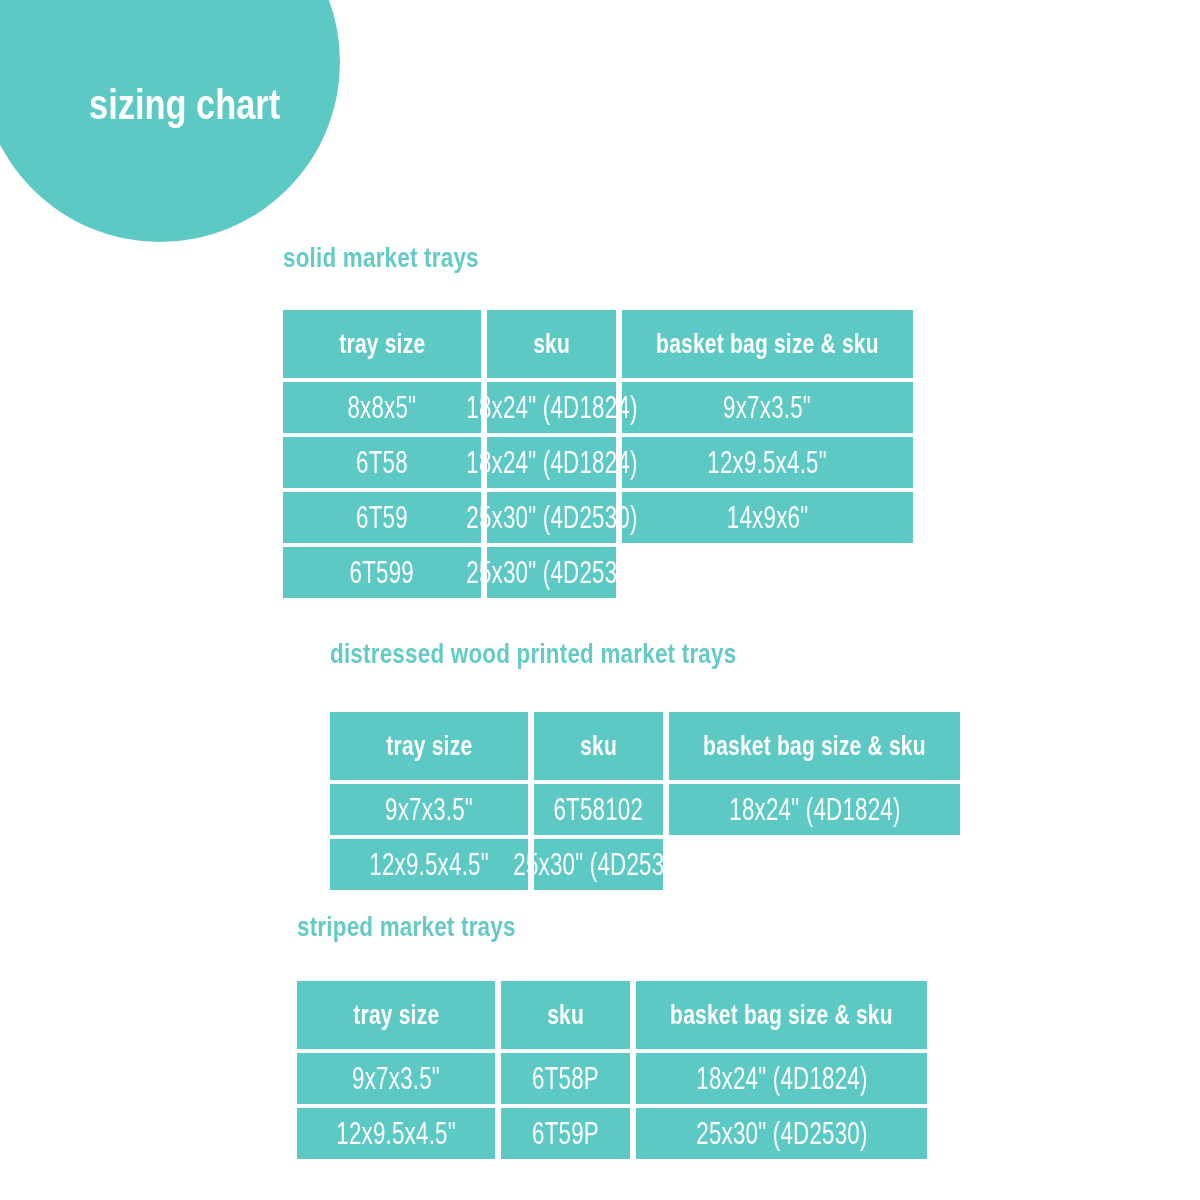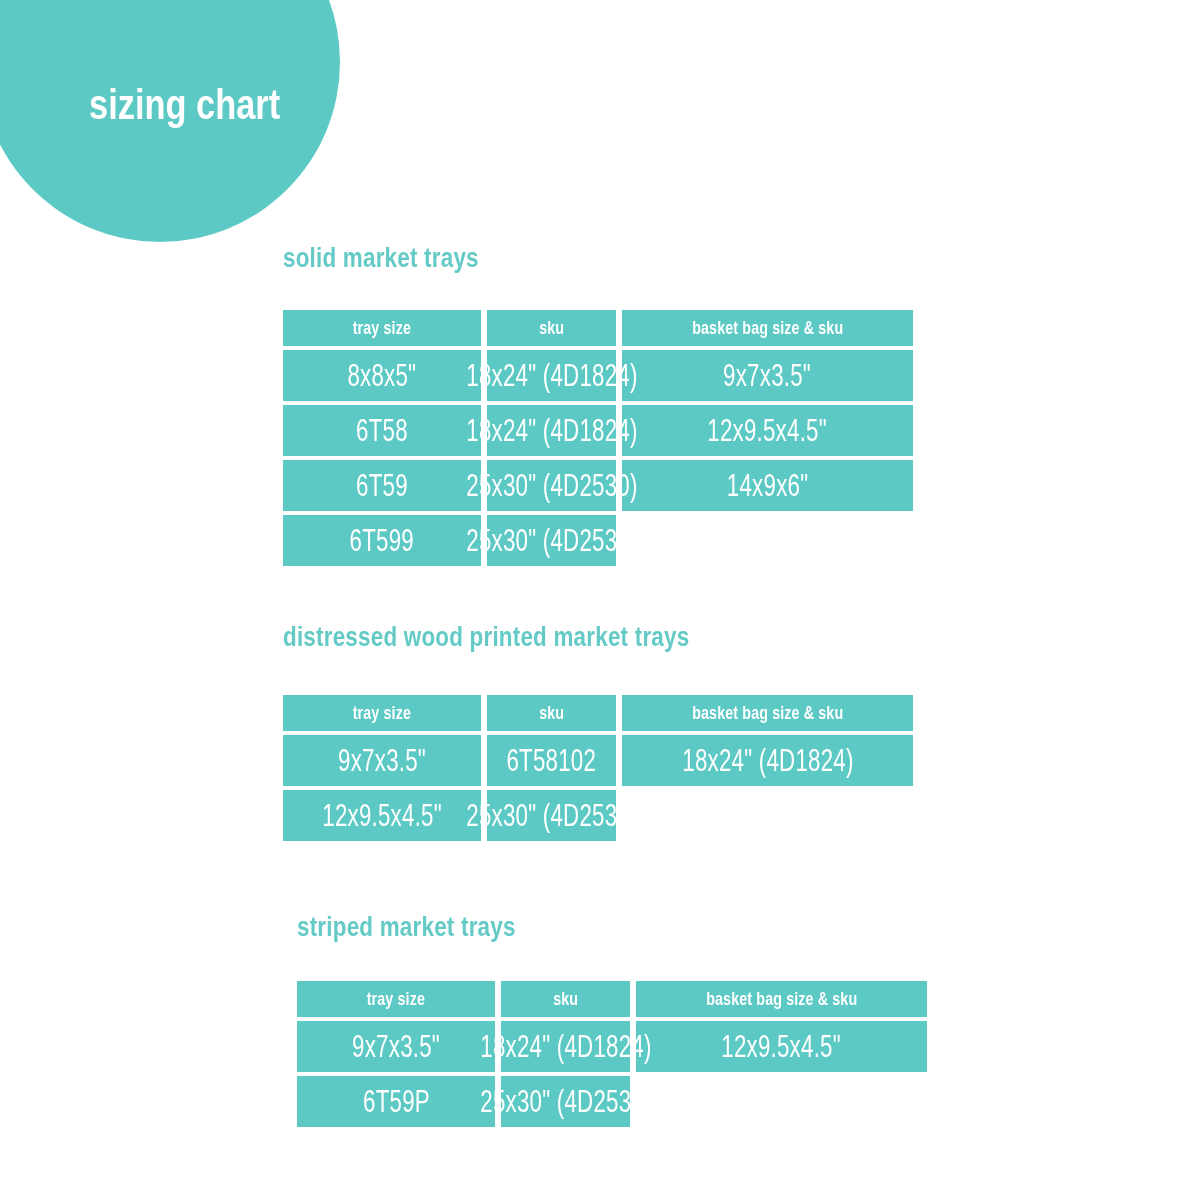--- a/index.html
+++ b/index.html
@@ -46,21 +46,21 @@
     white-space: nowrap;
   }
 
   
   .section {
     position: absolute;
     left: 283px;
     width: 630px;
   }
   #section-0 { top: 234px; }
-  #section-1 { top: 613px; }
+  #section-1 { top: 630px; margin-left: 47px; }
   #section-2 { top: 903px; margin-left: 14px; }
 
   .heading {
     margin: 0;
     font-size: 28px;
     line-height: 48px;
     font-weight: 700;
     color: var(--heading, #63cac6);
     letter-spacing: 0.01em;
     white-space: nowrap;
@@ -82,23 +82,23 @@
 
   .cell {
     background: var(--teal, #5cc9c5);
     color: #ffffff;
     display: flex;
     align-items: center;
     justify-content: center;
     letter-spacing: 0.01em;
   }
   .cell.header {
-    height: 36px;
+    height: 68px;
     font-weight: 700;
-    font-size: 19px;
+    font-size: 28px;
   }
   .cell.header .squeeze {
     transform-origin: center center;
     transform: scaleX(0.75);
   }
   .cell.data {
     height: 51px;
     font-weight: 400;
     font-size: 31px;
   }
@@ -209,20 +209,23 @@
         <span class="squeeze">sku</span>
       </div>
     <div class="cell header">
         <span class="squeeze">basket bag size &amp; sku</span>
       </div>
 
     <div class="cell data">
         <span class="squeeze">9x7x3.5"</span>
       </div>
     <div class="cell data">
+        <span class="squeeze">6T58P</span>
+      </div>
+    <div class="cell data">
         <span class="squeeze">18x24" (4D1824)</span>
       </div>
 
     <div class="cell data">
         <span class="squeeze">12x9.5x4.5"</span>
       </div>
     <div class="cell data">
         <span class="squeeze">6T59P</span>
       </div>
     <div class="cell data">

